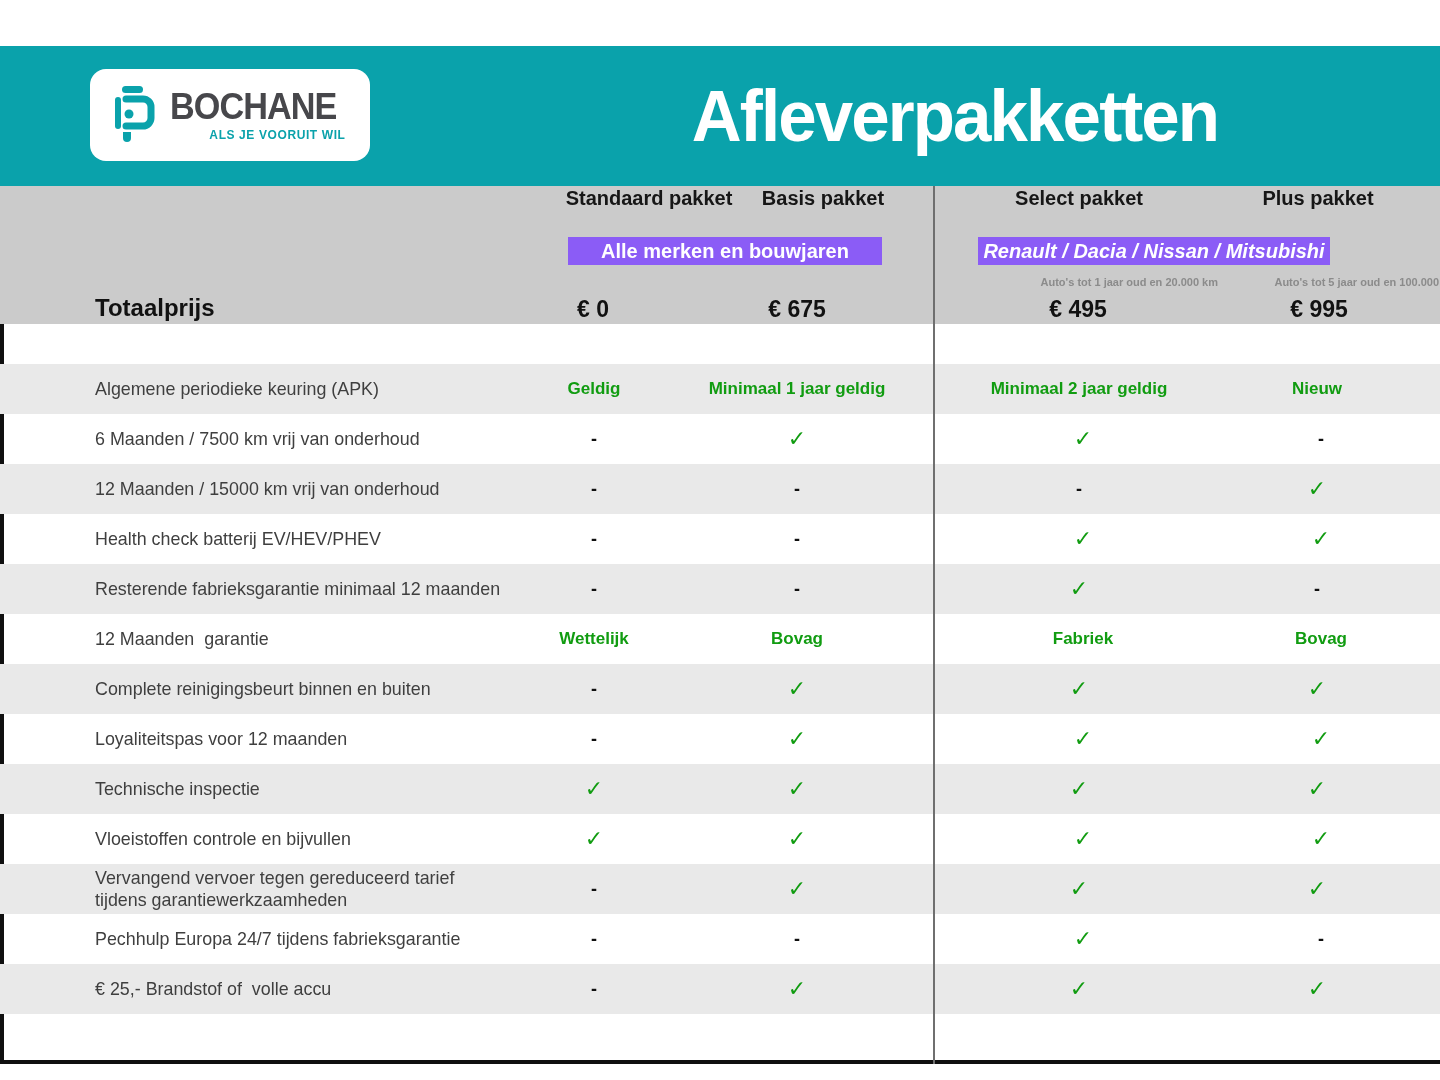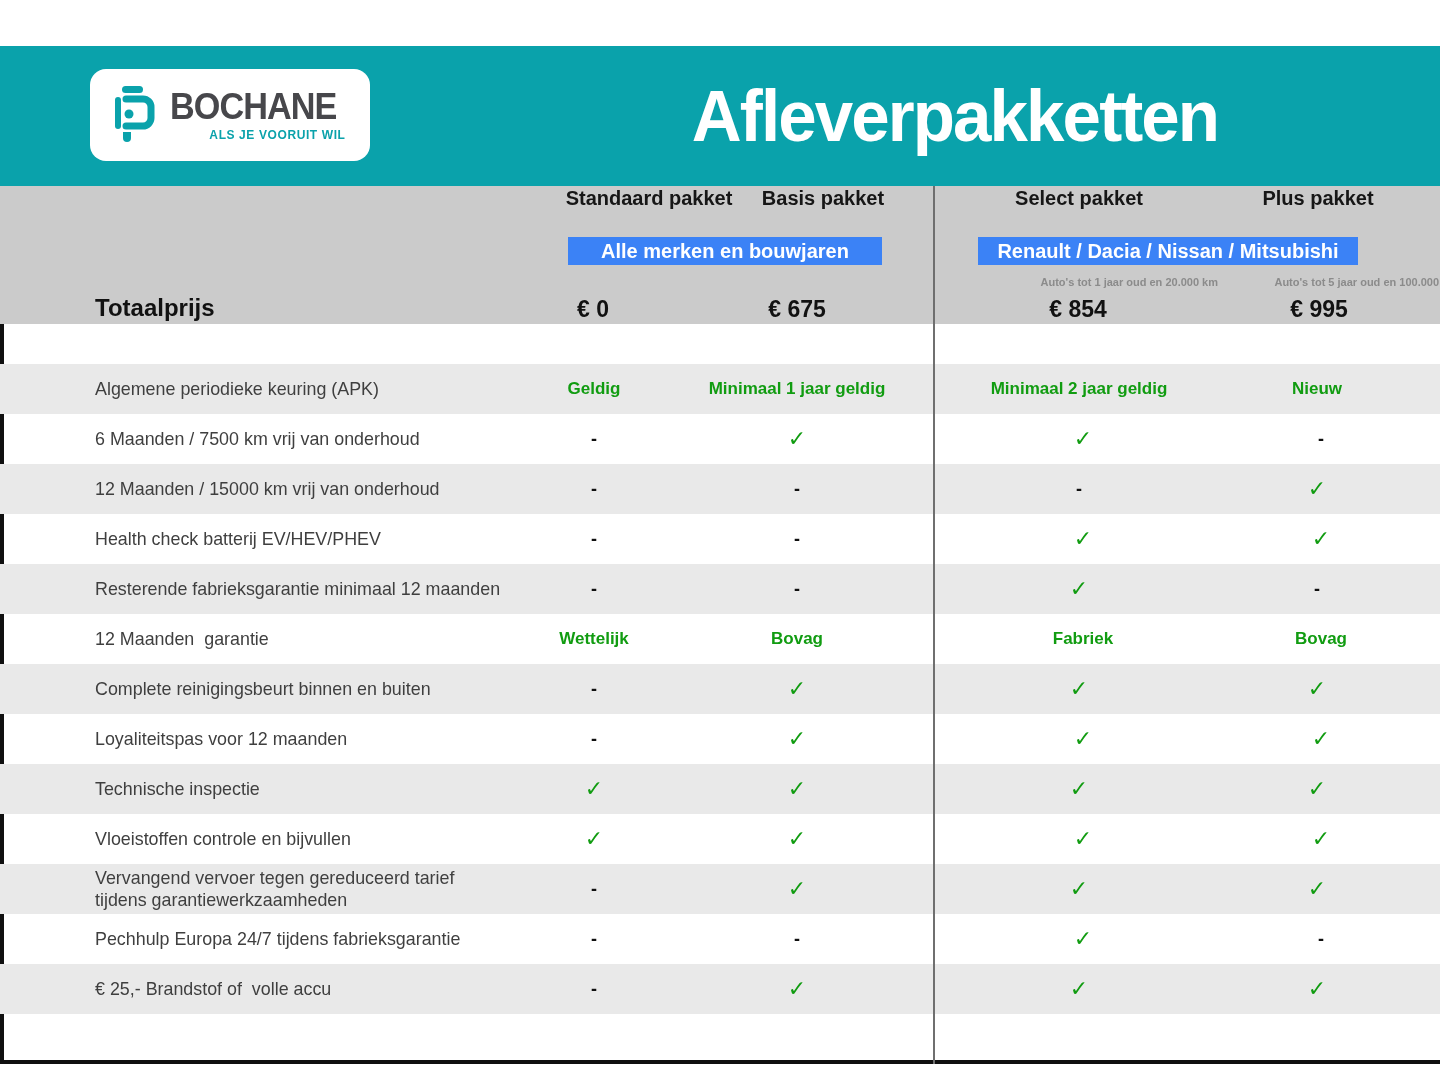--- a/index.html
+++ b/index.html
@@ -16,24 +16,24 @@
   .brand-tagline{font-weight:bold;font-size:12px;color:#0aa2ab;letter-spacing:.6px;margin-top:3px;}
   .page-title{position:absolute;top:0;left:480px;right:10px;height:140px;display:flex;
               align-items:center;justify-content:center;font-weight:bold;font-size:72px;color:#fff;
               letter-spacing:-2px;transform:scaleX(0.96);}
 
   
   .pricing-header{position:absolute;top:170px;left:0;width:1440px;height:138px;background:#cbcbcb;}
   .pkg-name{position:absolute;top:1px;width:220px;text-align:center;font-weight:bold;
             font-size:20px;color:#161616;}
   .pkg-1{left:539px;} .pkg-2{left:713px;} .pkg-3{left:969px;} .pkg-4{left:1208px;}
-  .banner{position:absolute;top:51px;height:28px;line-height:28px;background:#3b82f6;color:#fff;
+  .banner{position:absolute;top:51px;height:28px;line-height:28px;background:#8b5cf6;color:#fff;
           font-weight:bold;font-size:20px;text-align:center;}
   .banner-left{left:568px;width:314px;}
-  .banner-right{left:978px;width:380px;}
+  .banner-right{left:978px;width:352px;font-style:italic;}
   .note{position:absolute;top:90px;width:280px;text-align:right;font-weight:bold;font-size:11px;
         color:#8b8b8b;}
   .note-select{left:938px;} .note-plus{left:1178px;}
   .total-label{position:absolute;left:95px;top:108px;font-weight:bold;font-size:24px;color:#111;}
   .price{position:absolute;top:110px;width:220px;text-align:center;font-weight:bold;font-size:23px;
          color:#111;}
   .price-1{left:483px;} .price-2{left:687px;} .price-3{left:968px;} .price-4{left:1209px;}
 
   
   .gap-row{position:absolute;top:308px;left:0;width:1436px;height:40px;background:#fff;
@@ -90,21 +90,21 @@
 
     <div class="banner banner-left">Alle merken en bouwjaren</div>
     <div class="banner banner-right">Renault / Dacia / Nissan / Mitsubishi</div>
 
     <div class="note note-select">Auto's tot 1 jaar oud en 20.000 km</div>
     <div class="note note-plus">Auto's tot 5 jaar oud en 100.000 km</div>
 
     <div class="total-label">Totaalprijs</div>
     <div class="price price-1">€ 0</div>
     <div class="price price-2">€ 675</div>
-    <div class="price price-3">€ 854</div>
+    <div class="price price-3">€ 495</div>
     <div class="price price-4">€ 995</div>
   </div>
 
   <div class="gap-row"></div>
 
   <div class="rows" id="rows">
       <div class="row gray">
         <div class="row-label">Algemene periodieke keuring (APK)</div>
         <div class="cell col1 text-val">Geldig</div>
         <div class="cell col2 text-val">Minimaal 1 jaar geldig</div>

